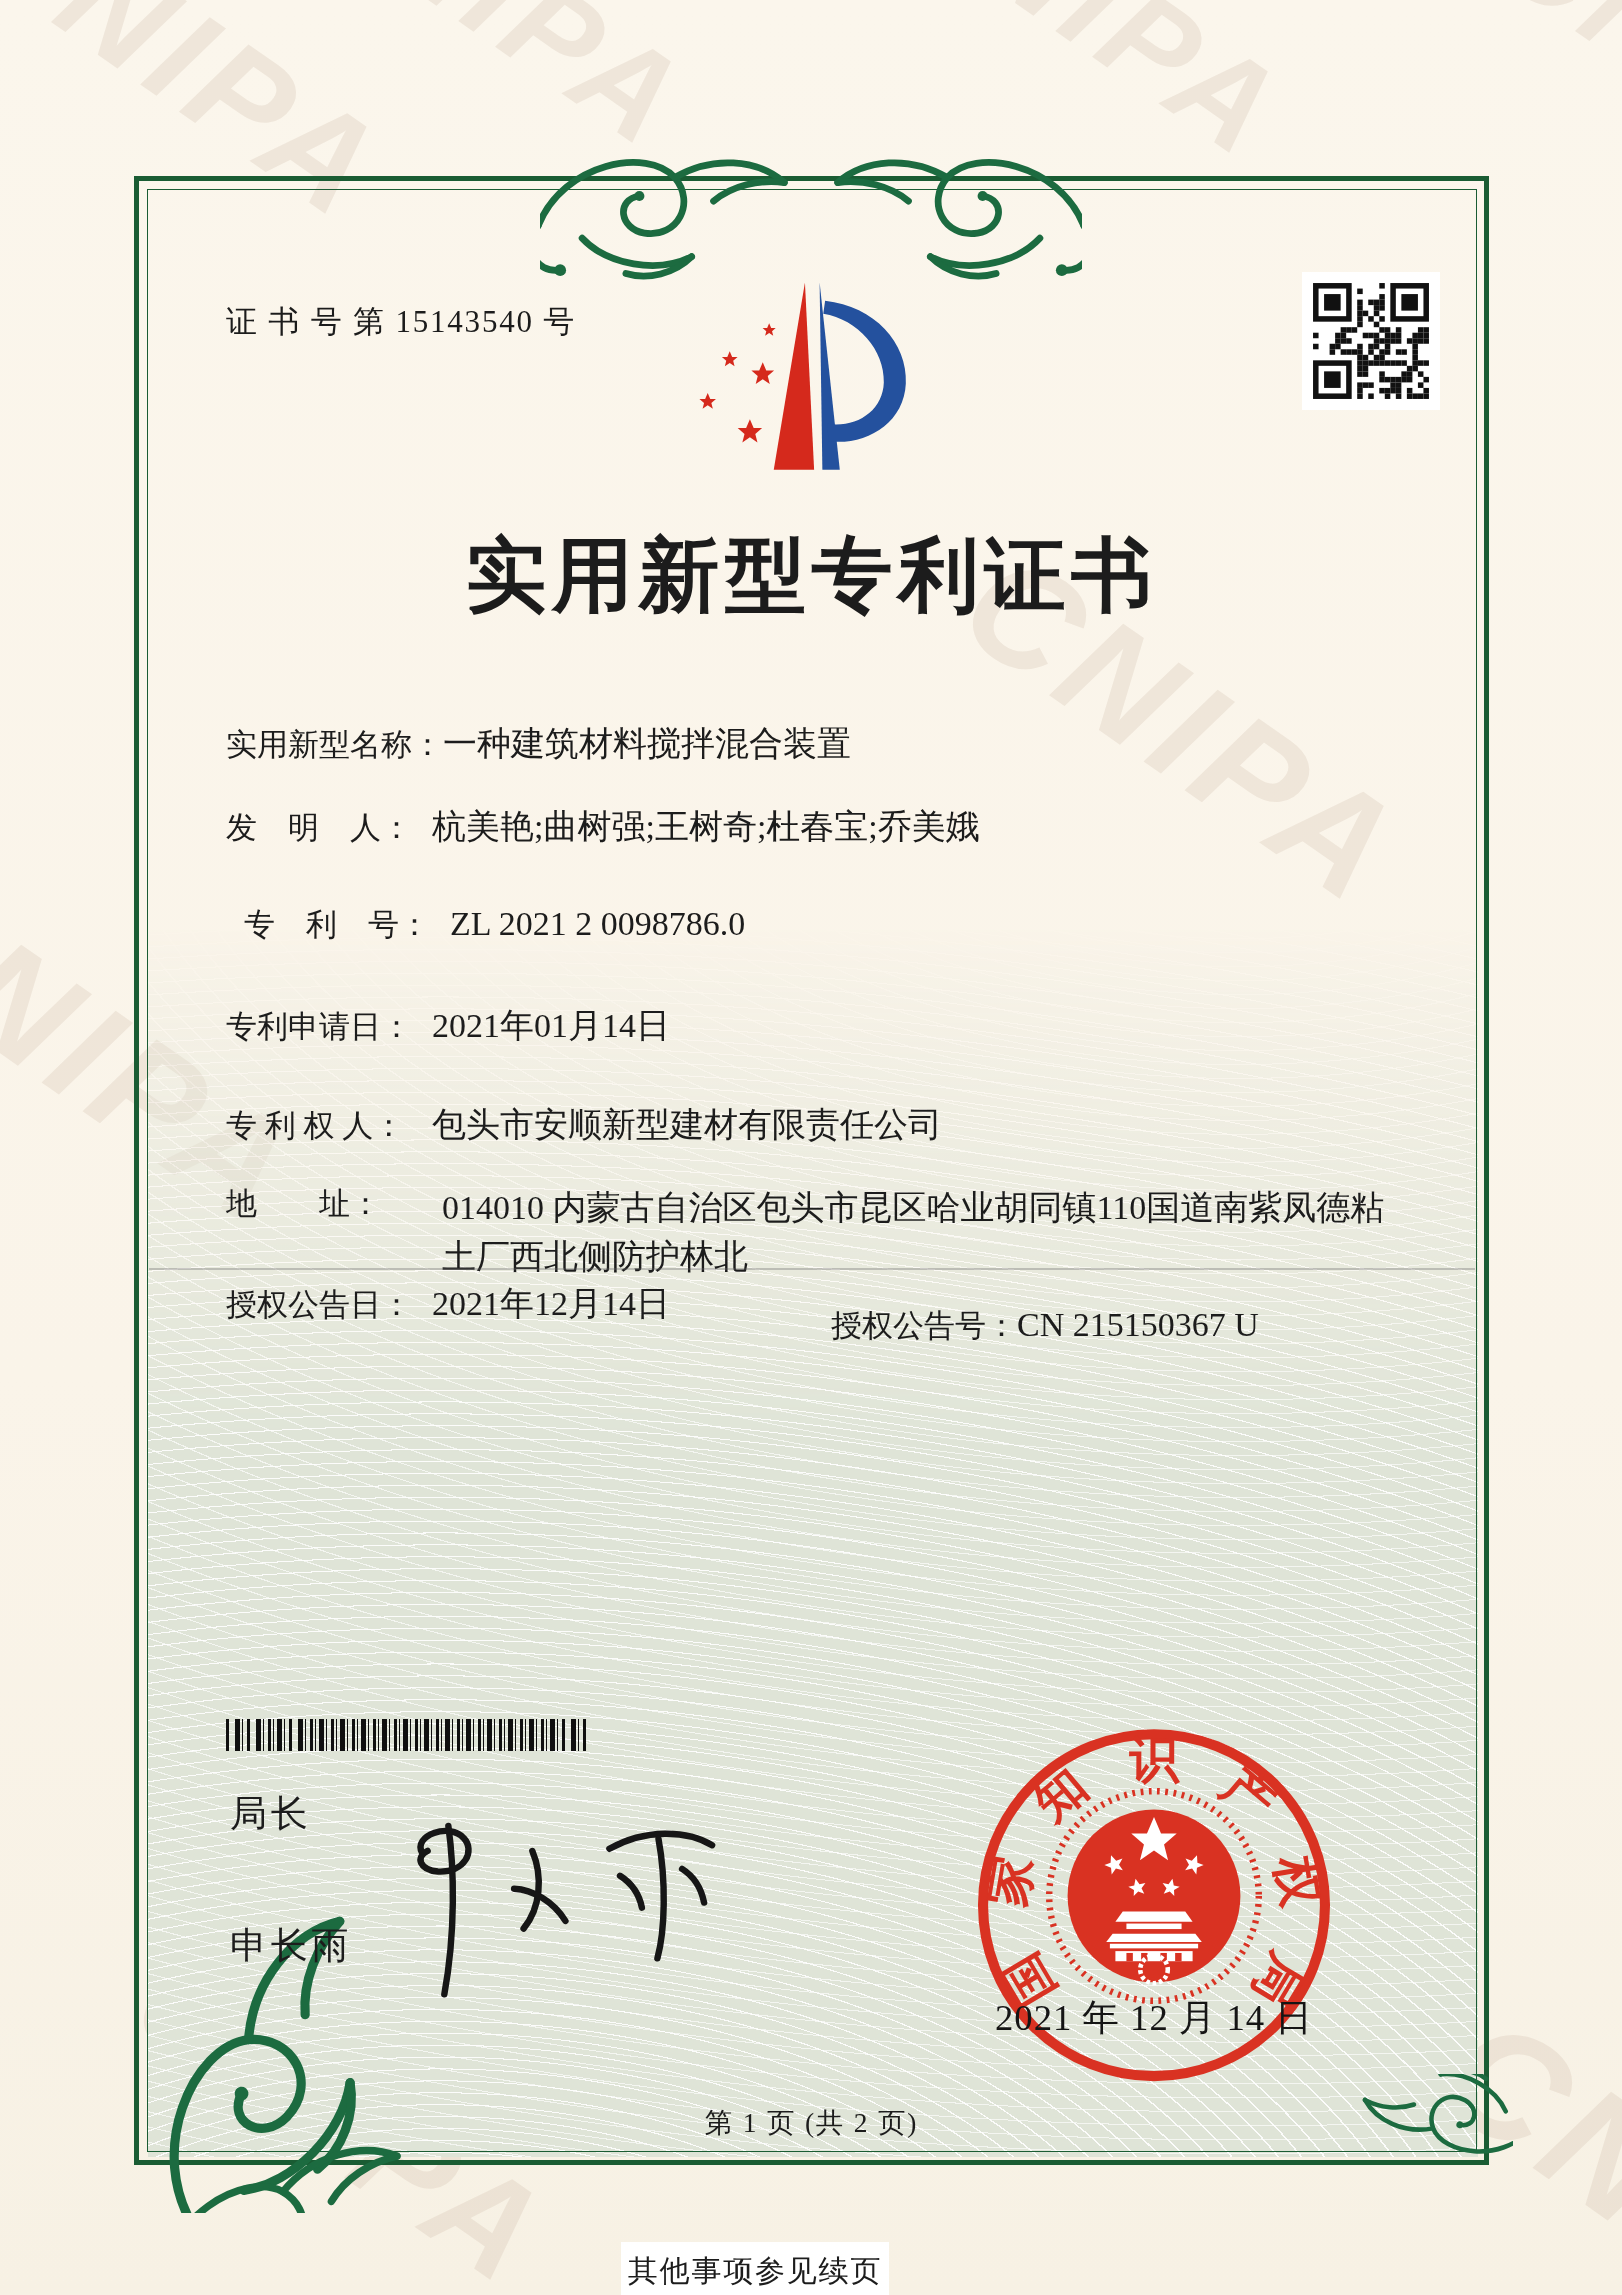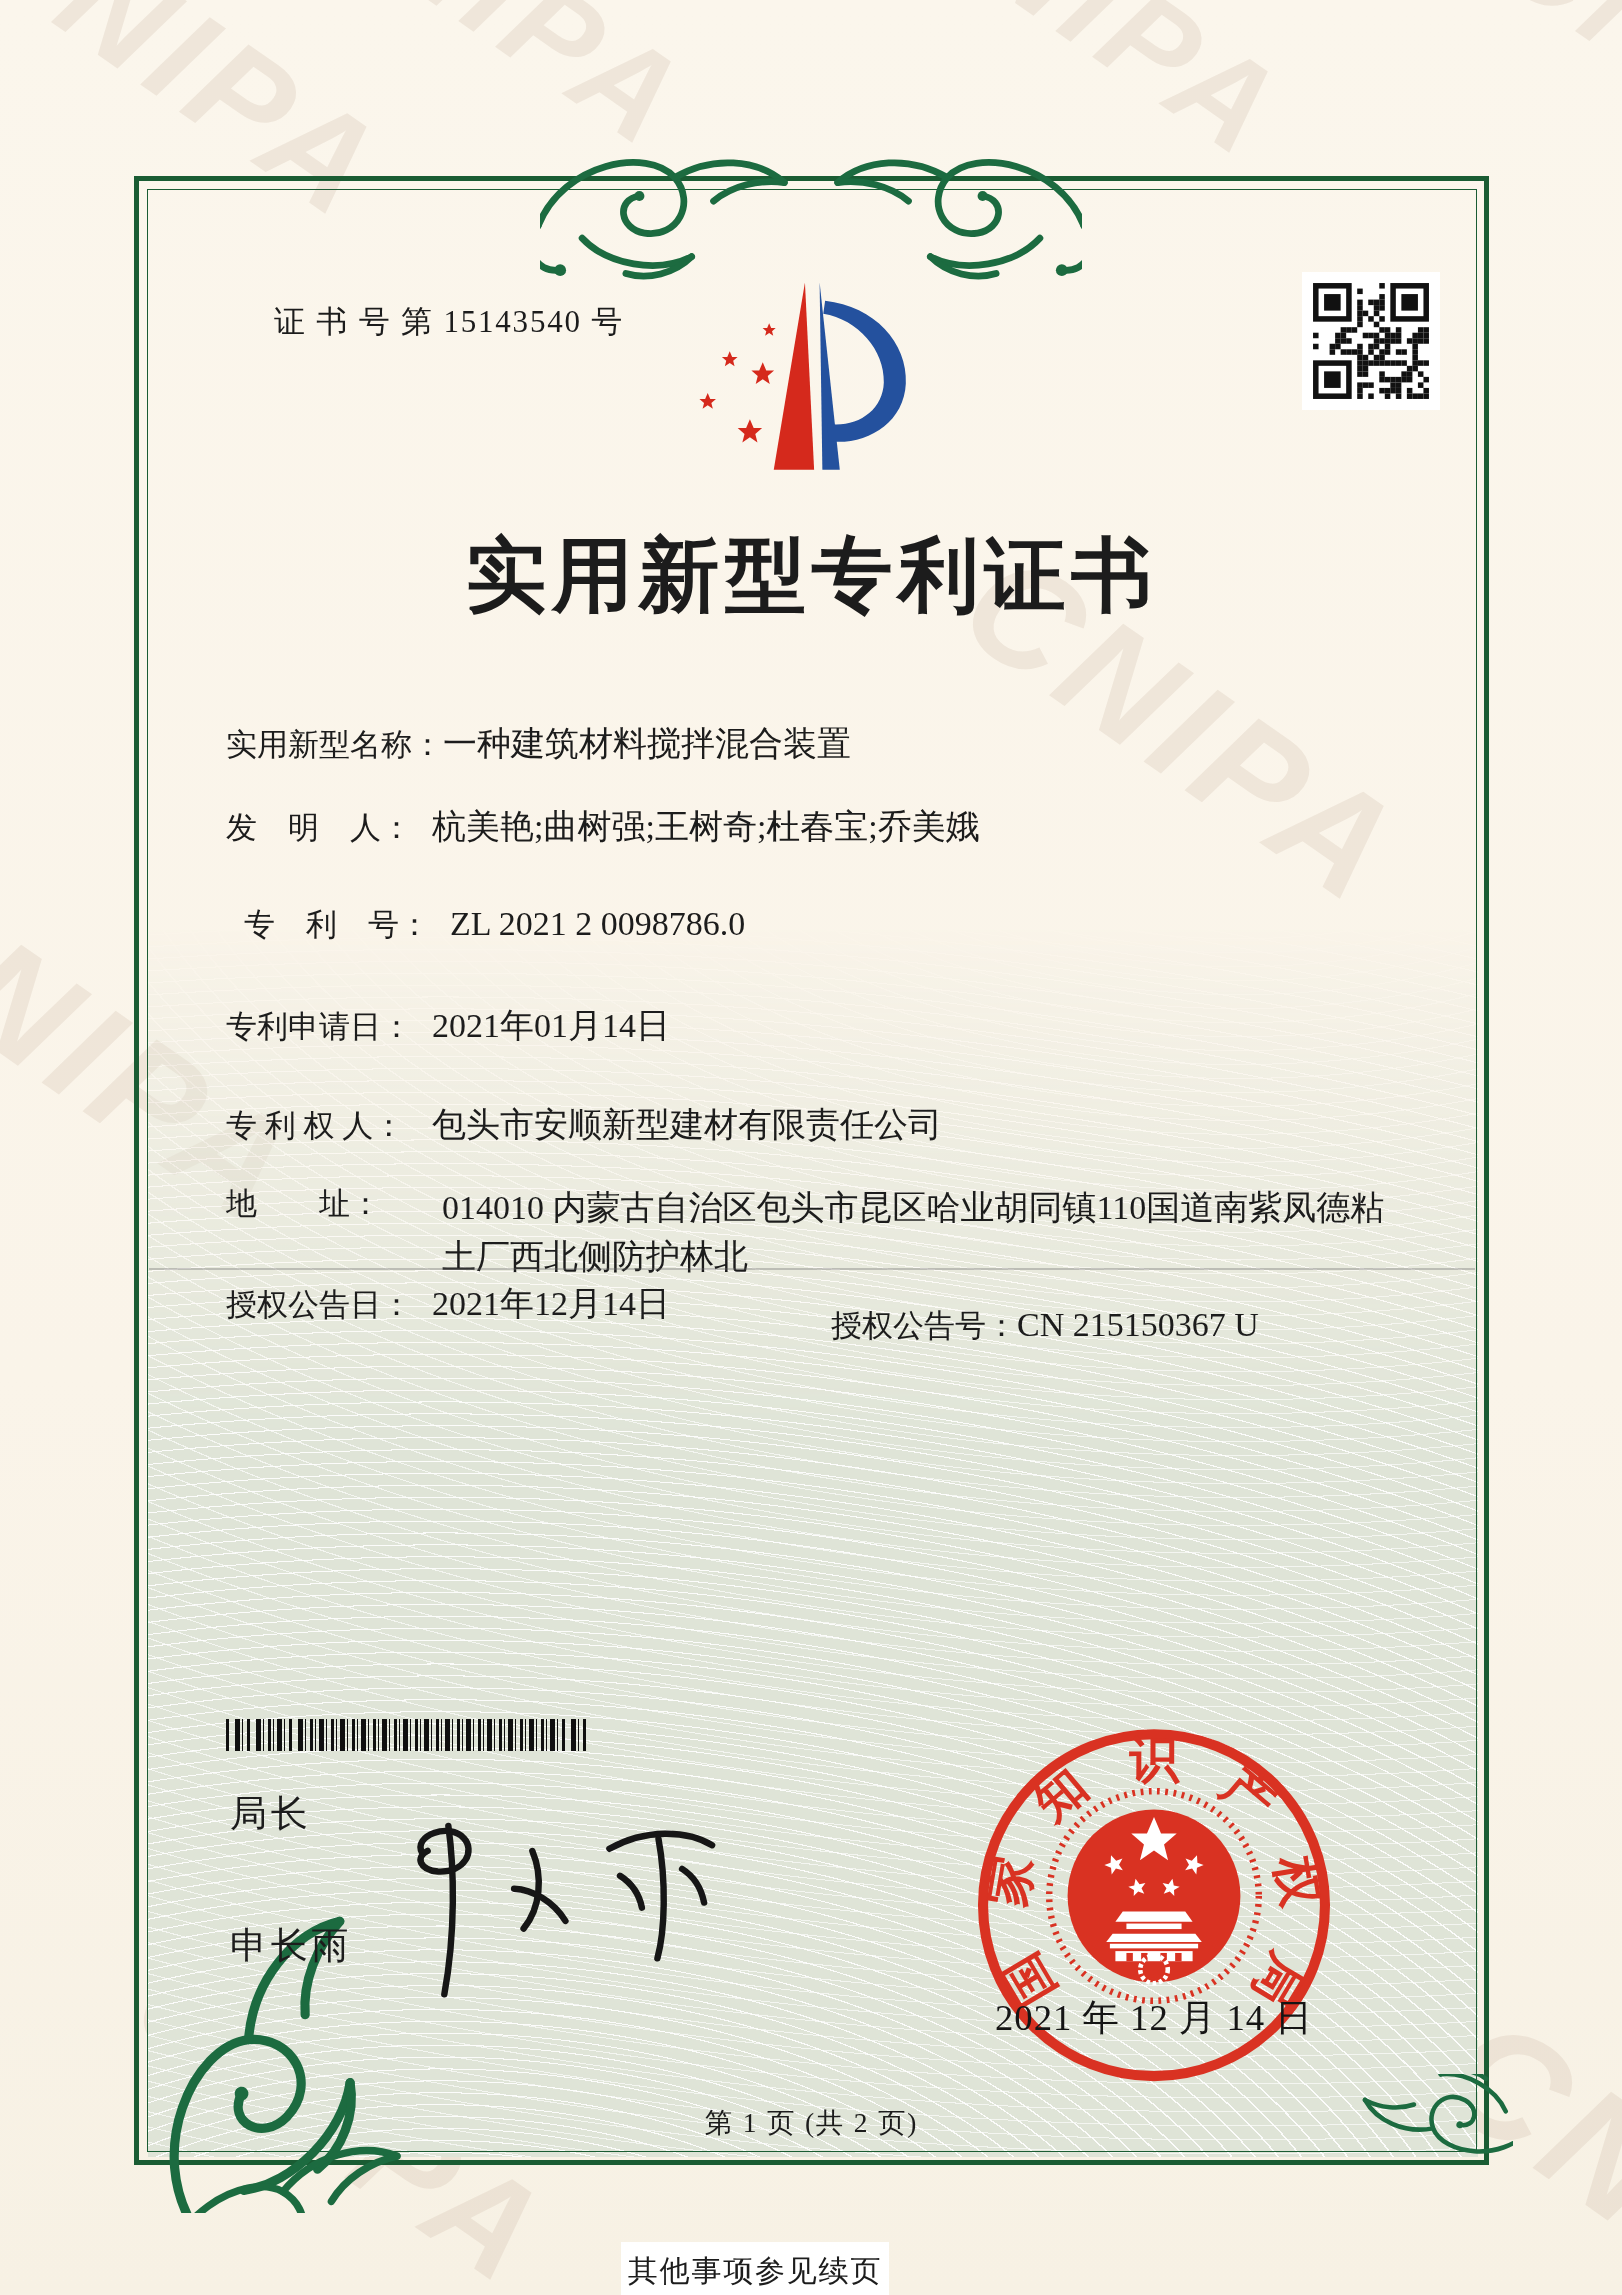--- a/index.html
+++ b/index.html
@@ -38,21 +38,21 @@
     position:absolute;left:134px;top:176px;width:1355px;height:1989px;
     border:5.5px solid #1a5c33;box-sizing:border-box;z-index:3;
   }
   .frame-inner{
     position:absolute;left:147px;top:189px;width:1330px;height:1963px;
     border:1.8px solid #1a5c33;box-sizing:border-box;z-index:3;
   }
   .orn{position:absolute;z-index:4;}
   
   .abs{position:absolute;z-index:5;}
-  .certno{left:226px;top:301px;font-size:31px;letter-spacing:1.8px;margin-left:48px;}
+  .certno{left:226px;top:301px;font-size:31px;letter-spacing:1.8px;}
   .title{
     left:134px;top:522px;width:1355px;text-align:center;
     font-size:81px;font-weight:700;letter-spacing:5.5px;
   }
   .row{left:226px;font-size:34px;white-space:nowrap;}
   .lbl{font-size:31px;display:inline-block;min-width:206px;}
   .val{font-size:34px;}
   .addr-val{left:442px;width:972px;font-size:34px;line-height:49px;white-space:normal;}
   .divline{left:149px;top:1268px;width:1326px;height:1.8px;background:rgba(95,95,95,.32);}
   .grant2{position:absolute;left:605px;top:0;margin-top:24px;}

